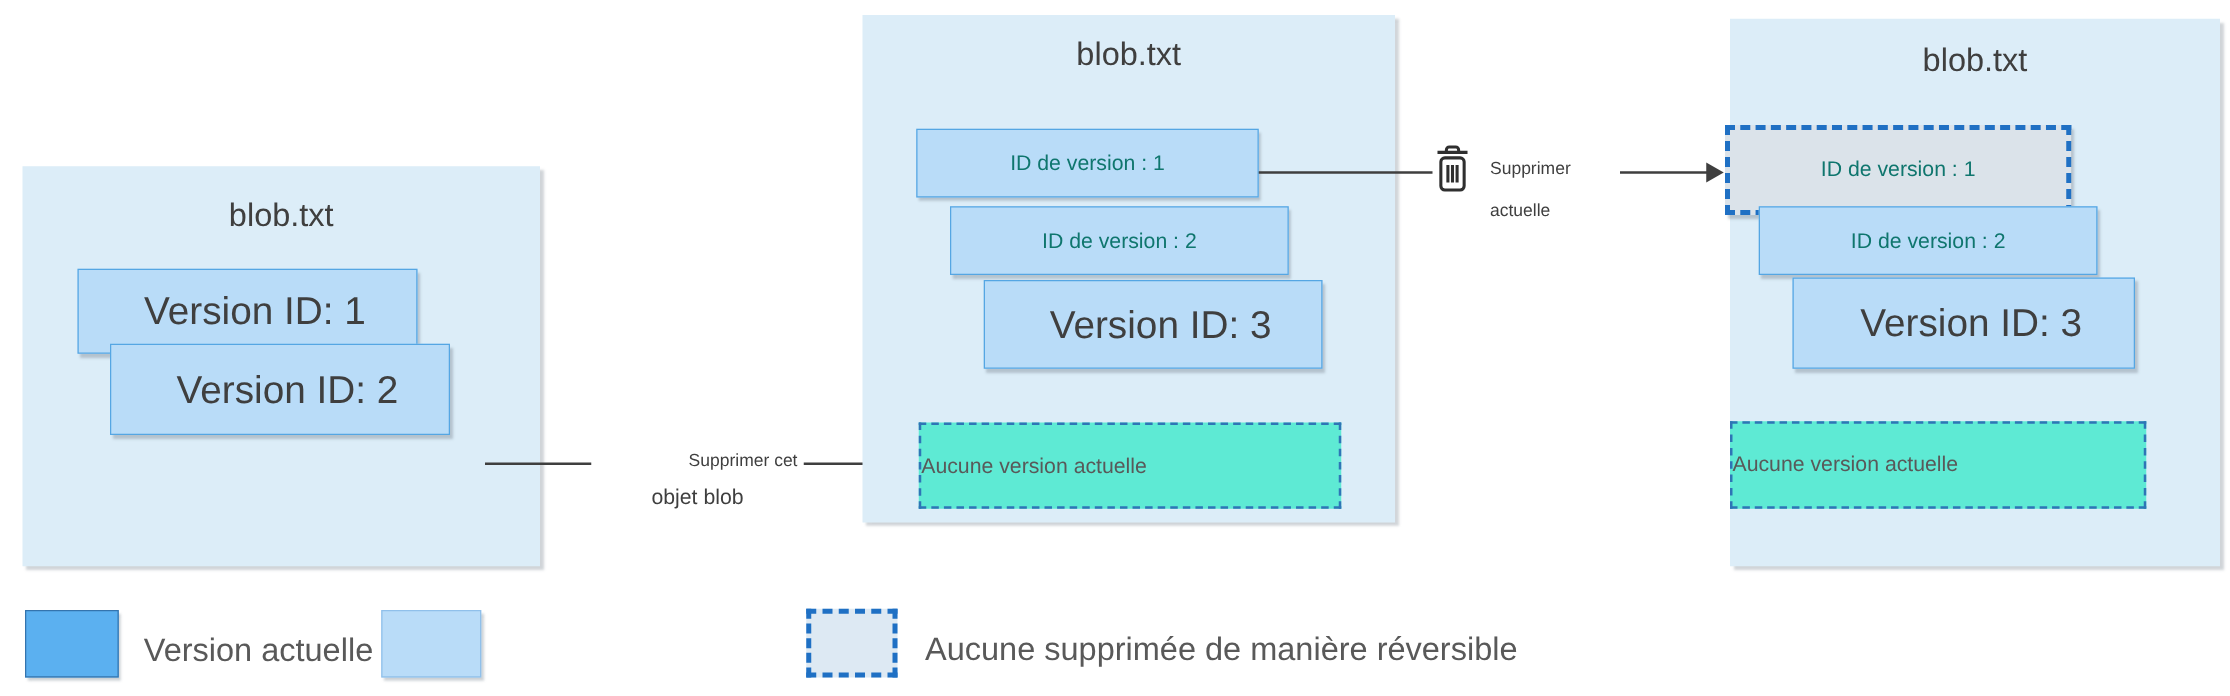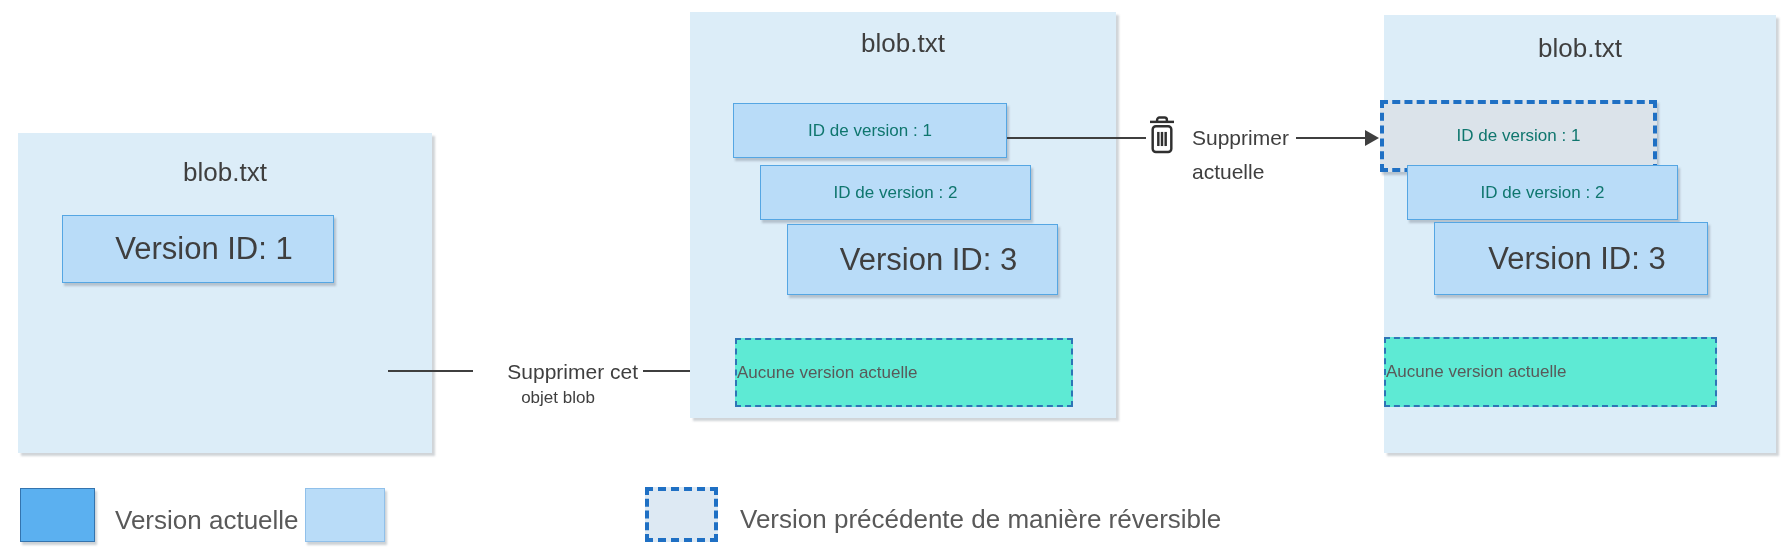--- a/index.html
+++ b/index.html
@@ -40,39 +40,42 @@
     box-sizing:border-box;display:flex;align-items:center;justify-content:flex-start;
     font-size:17px;color:var(--text-gray);
   }
   .aline{position:absolute;height:2px;background:var(--arrow);}
   .ahead{
     position:absolute;width:0;height:0;
     border-left:14px solid var(--arrow);
     border-top:8px solid transparent;border-bottom:8px solid transparent;
   }
   .anno{position:absolute;color:var(--arrow);white-space:nowrap;}
-  .anno.main{font-size:21px;}
+  .anno.main{font-size:14px;}
   .anno.sub{font-size:17px;}
   .legend-swatch{
     position:absolute;box-sizing:border-box;
     box-shadow:2px 3px 2px rgba(130,142,152,.4);
   }
   .legend-label{position:absolute;font-size:26px;color:var(--text-gray);white-space:nowrap;}
   .trash{position:absolute;}
 </style>
 </head>
 <body>
 
 <div class="stage">
 
   <section class="panel" style="left:18px;top:133px;width:414px;height:320px;">
     <h2 class="panel-title" style="top:24px;">blob.txt</h2>
   </section>
   <div class="vbox light txt-lg" style="left:62px;top:215px;width:272px;height:68px;">
     <span>Version ID: 1</span>
+  </div>
+  <div class="vbox light txt-lg" style="left:88px;top:275px;width:272px;height:73px;">
+    <span>Version ID: 2</span>
   </div>
 
   <div class="aline" style="left:388px;top:370px;width:85px;"></div>
   <div class="anno main" style="left:478px;top:360px;width:160px;text-align:right;">Supprimer cet</div>
   <div class="aline" style="left:643px;top:370px;width:80px;"></div>
   <div class="ahead" style="left:722px;top:363px;"></div>
   <div class="anno sub" style="left:478px;top:388px;width:160px;text-align:center;">objet blob</div>
 
   <section class="panel" style="left:690px;top:12px;width:426px;height:406px;">
     <h2 class="panel-title" style="top:16px;">blob.txt</h2>
@@ -125,15 +128,15 @@
   </div>
 
   <div class="legend-swatch" style="left:20px;top:488px;width:75px;height:54px;background:var(--box-current);border:1px solid var(--box-current-border);"></div>
   <div class="legend-label" style="left:115px;top:505px;">Version actuelle</div>
 
   <div class="legend-swatch" style="left:305px;top:488px;width:80px;height:54px;background:var(--box-light);border:1px solid #90c0ea;"></div>
 
   <div class="deleted-wrap" style="left:645px;top:487px;width:73px;height:55px;box-shadow:none;">
     <div class="deleted-inner" style="background:#dde9f3;"></div>
   </div>
-  <div class="legend-label" style="left:740px;top:504px;">Version précédente de manière réversible</div>
+  <div class="legend-label" style="left:740px;top:504px;">Aucune supprimée de manière réversible</div>
 
 </div>
 
 </body></html>

